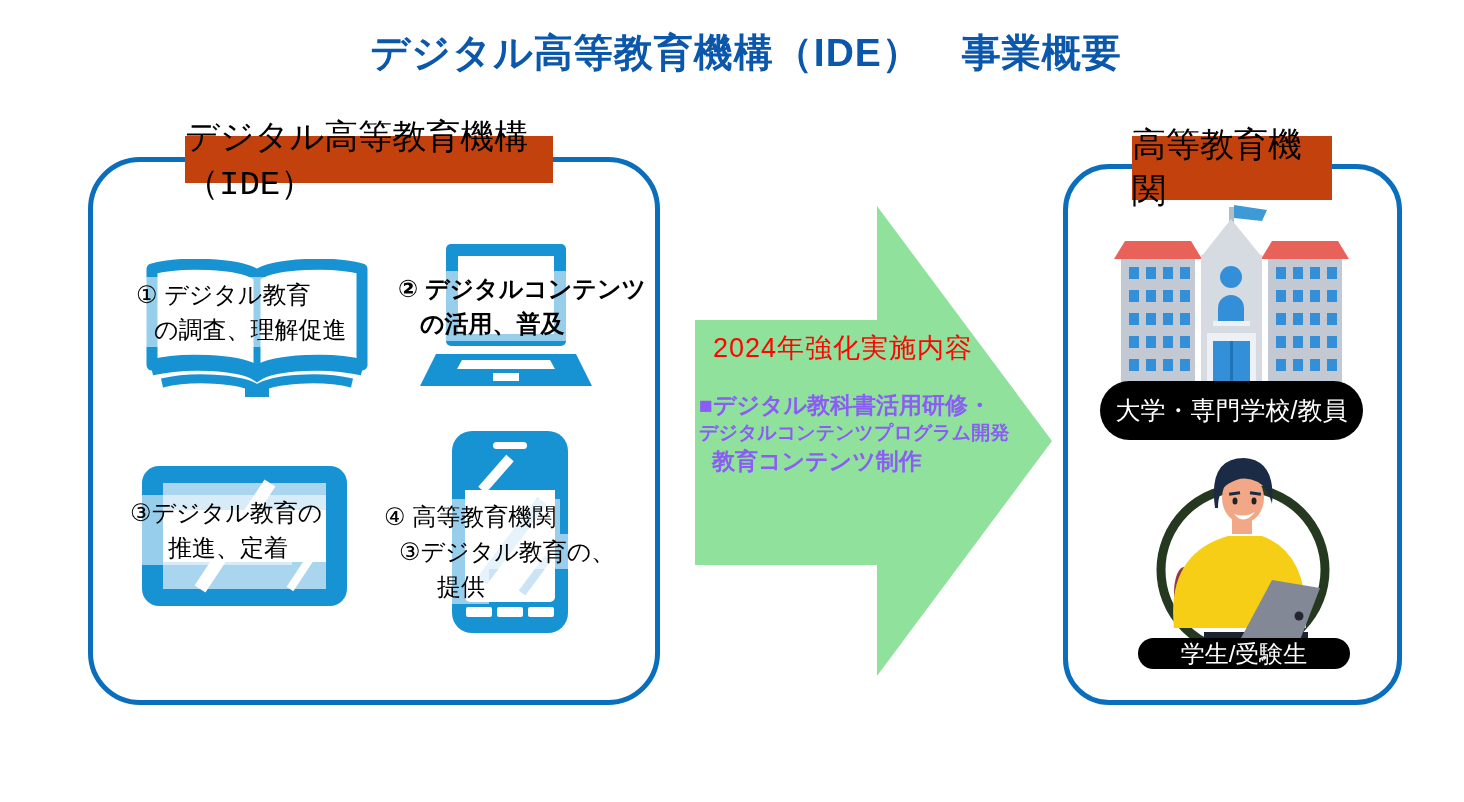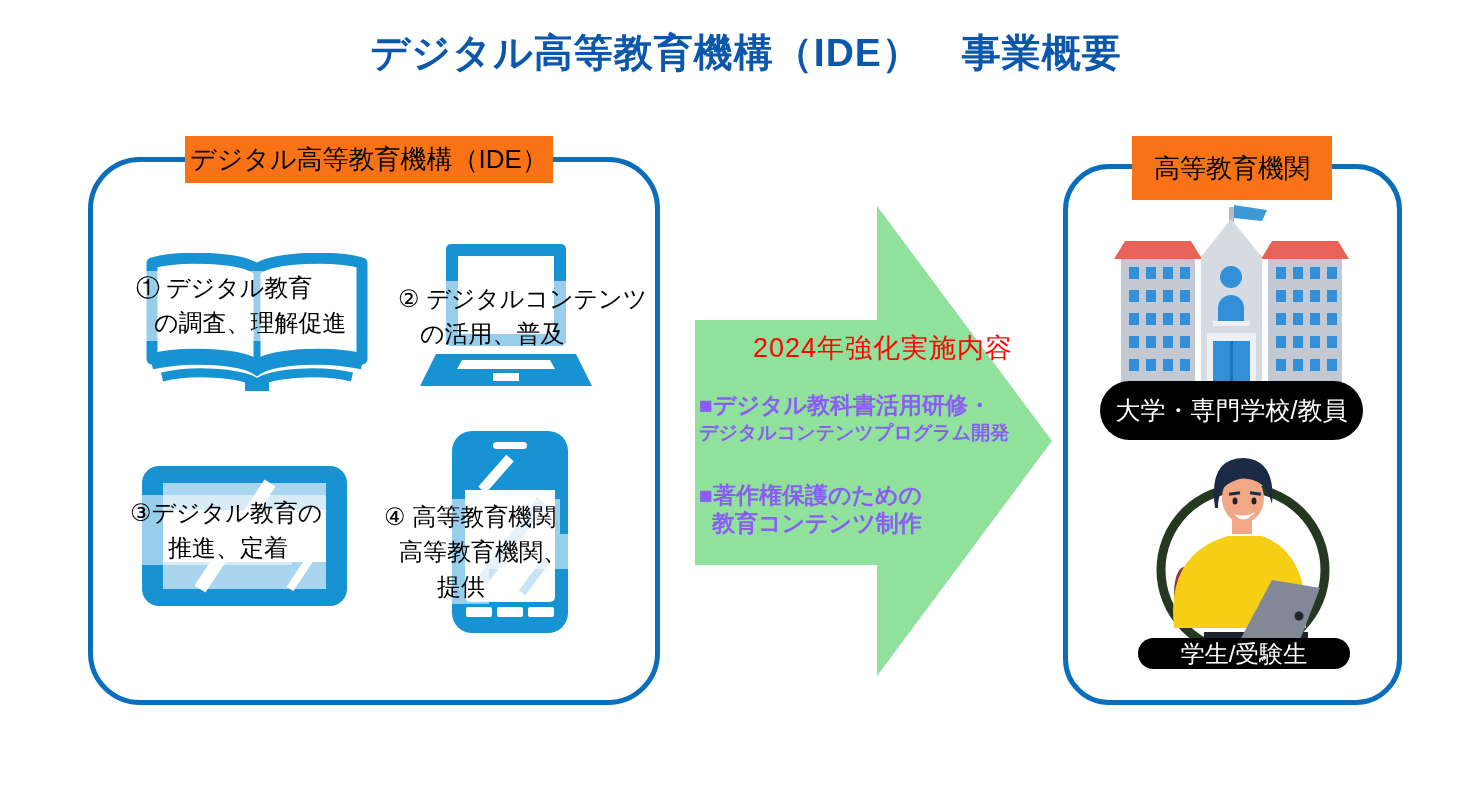--- a/index.html
+++ b/index.html
@@ -9,48 +9,48 @@
   }
   .title{
     position:absolute;left:14px;top:26px;width:100%;margin:0;
     text-align:center;font-size:39px;font-weight:bold;color:#0A57AC;letter-spacing:1px;
   }
   
   .panel{position:absolute;border:5px solid #0A6EBD;background:#fff;box-sizing:border-box;}
   .left-panel{left:88px;top:157px;width:572px;height:548px;border-radius:52px;}
   .right-panel{left:1063px;top:164px;width:339px;height:541px;border-radius:46px;}
   .panel-label{
-    position:absolute;background:#f97316;display:flex;align-items:center;justify-content:center;
-    font-size:26px;color:#000;
+    position:absolute;background:#c2410c;display:flex;align-items:center;justify-content:center;
+    font-size:34px;color:#000;font-family:Liberation Mono, monospace;
   }
   .left-label{left:185px;top:136px;width:368px;height:47px;}
   .right-label{left:1132px;top:136px;width:200px;height:64px;}
   
   .item{position:absolute;}
   .item svg{position:absolute;left:0;top:0;}
   .item-text{position:absolute;font-size:24px;line-height:35px;white-space:nowrap;}
   .t-line{background:rgba(255,255,255,0.55);width:max-content;padding:0 4px 0 2px;}
-  .item1{left:140px;top:253px;width:234px;height:140px;font-family:Liberation Serif, serif;}
+  .item1{left:140px;top:259px;width:234px;height:140px;}
   .item1 .item-text{left:-6px;top:18px;}
   .item2{left:420px;top:244px;width:172px;height:156px;}
-  .item2 .item-text{left:-24px;top:37px;}
+  .item2 .item-text{left:-24px;top:27px;font-weight:bold;}
   .item3{left:142px;top:466px;width:205px;height:176px;}
   .item3 .item-text{left:-14px;top:29px;}
   .item4{left:452px;top:431px;width:116px;height:202px;}
   .item4 .item-text{left:-70px;top:68px;}
   .ind20{padding-left:20px;}
   .ind24{padding-left:24px;}
   .ind40{padding-left:40px;}
   .ind17{padding-left:17px;}
   .ind55{padding-left:55px;}
   
   .arrow-svg{position:absolute;left:695px;top:204px;}
   .arrow-heading{
     position:absolute;left:713px;top:330px;font-size:27px;color:#FF0400;
-    font-weight:500;white-space:nowrap;letter-spacing:1px;margin-left:40px;
+    font-weight:500;white-space:nowrap;letter-spacing:1px;
   }
   .arrow-bullets{
     position:absolute;left:699px;top:391px;font-size:23px;font-weight:bold;color:#8b5cf6;
     line-height:28px;white-space:nowrap;
   }
   .b-line2{font-size:19px;}
   .b-gap{margin-top:34px;}
   .b-ind{padding-left:13px;}
   
   .building-svg{position:absolute;left:1113px;top:197px;}
@@ -124,33 +124,32 @@
       <rect x="13" y="27" width="90" height="32" fill="#1793D3"></rect>
       <line x1="30" y1="59" x2="58" y2="27" stroke="#fff" stroke-width="10"></line>
       <line x1="30" y1="150" x2="90" y2="70" stroke="#CBE4F5" stroke-width="12"></line>
       <line x1="70" y1="162" x2="96" y2="127" stroke="#CBE4F5" stroke-width="8"></line>
       <rect x="14" y="176" width="26" height="10" rx="2" fill="#fff"></rect>
       <rect x="45" y="176" width="26" height="10" rx="2" fill="#fff"></rect>
       <rect x="76" y="176" width="26" height="10" rx="2" fill="#fff"></rect>
     </svg>
     <div class="item-text">
       <div class="t-line">④ 高等教育機関</div>
-      <div class="t-line ind17">高等教育機関、</div>
+      <div class="t-line ind17">③デジタル教育の、</div>
       <div class="t-line ind55">提供</div>
     </div>
   </div>
 
   <svg class="arrow-svg" width="358" height="474" viewBox="0 0 358 474">
     <polygon points="0,116 182,116 182,2 357,237 182,472 182,361 0,361" fill="#8FE19C"></polygon>
   </svg>
   <div class="arrow-heading">2024年強化実施内容</div>
   <div class="arrow-bullets">
     <div class="b-line">■デジタル教科書活用研修・</div>
     <div class="b-line b-line2">デジタルコンテンツプログラム開発</div>
-    <div class="b-line b-gap">■著作権保護のための</div>
     <div class="b-line b-ind">教育コンテンツ制作</div>
   </div>
 
   <section class="panel right-panel"></section>
   <div class="panel-label right-label">高等教育機関</div>
 
   <svg class="building-svg" width="237" height="192" viewBox="0 0 237 192">
     <rect x="116" y="10" width="5" height="44" fill="#B6BCC6"></rect>
     <polygon points="121,8 154,13 149,24 121,21" fill="#3D9AD6"></polygon>
     <rect x="8" y="62" width="74" height="124" fill="#C3C9D3"></rect>

